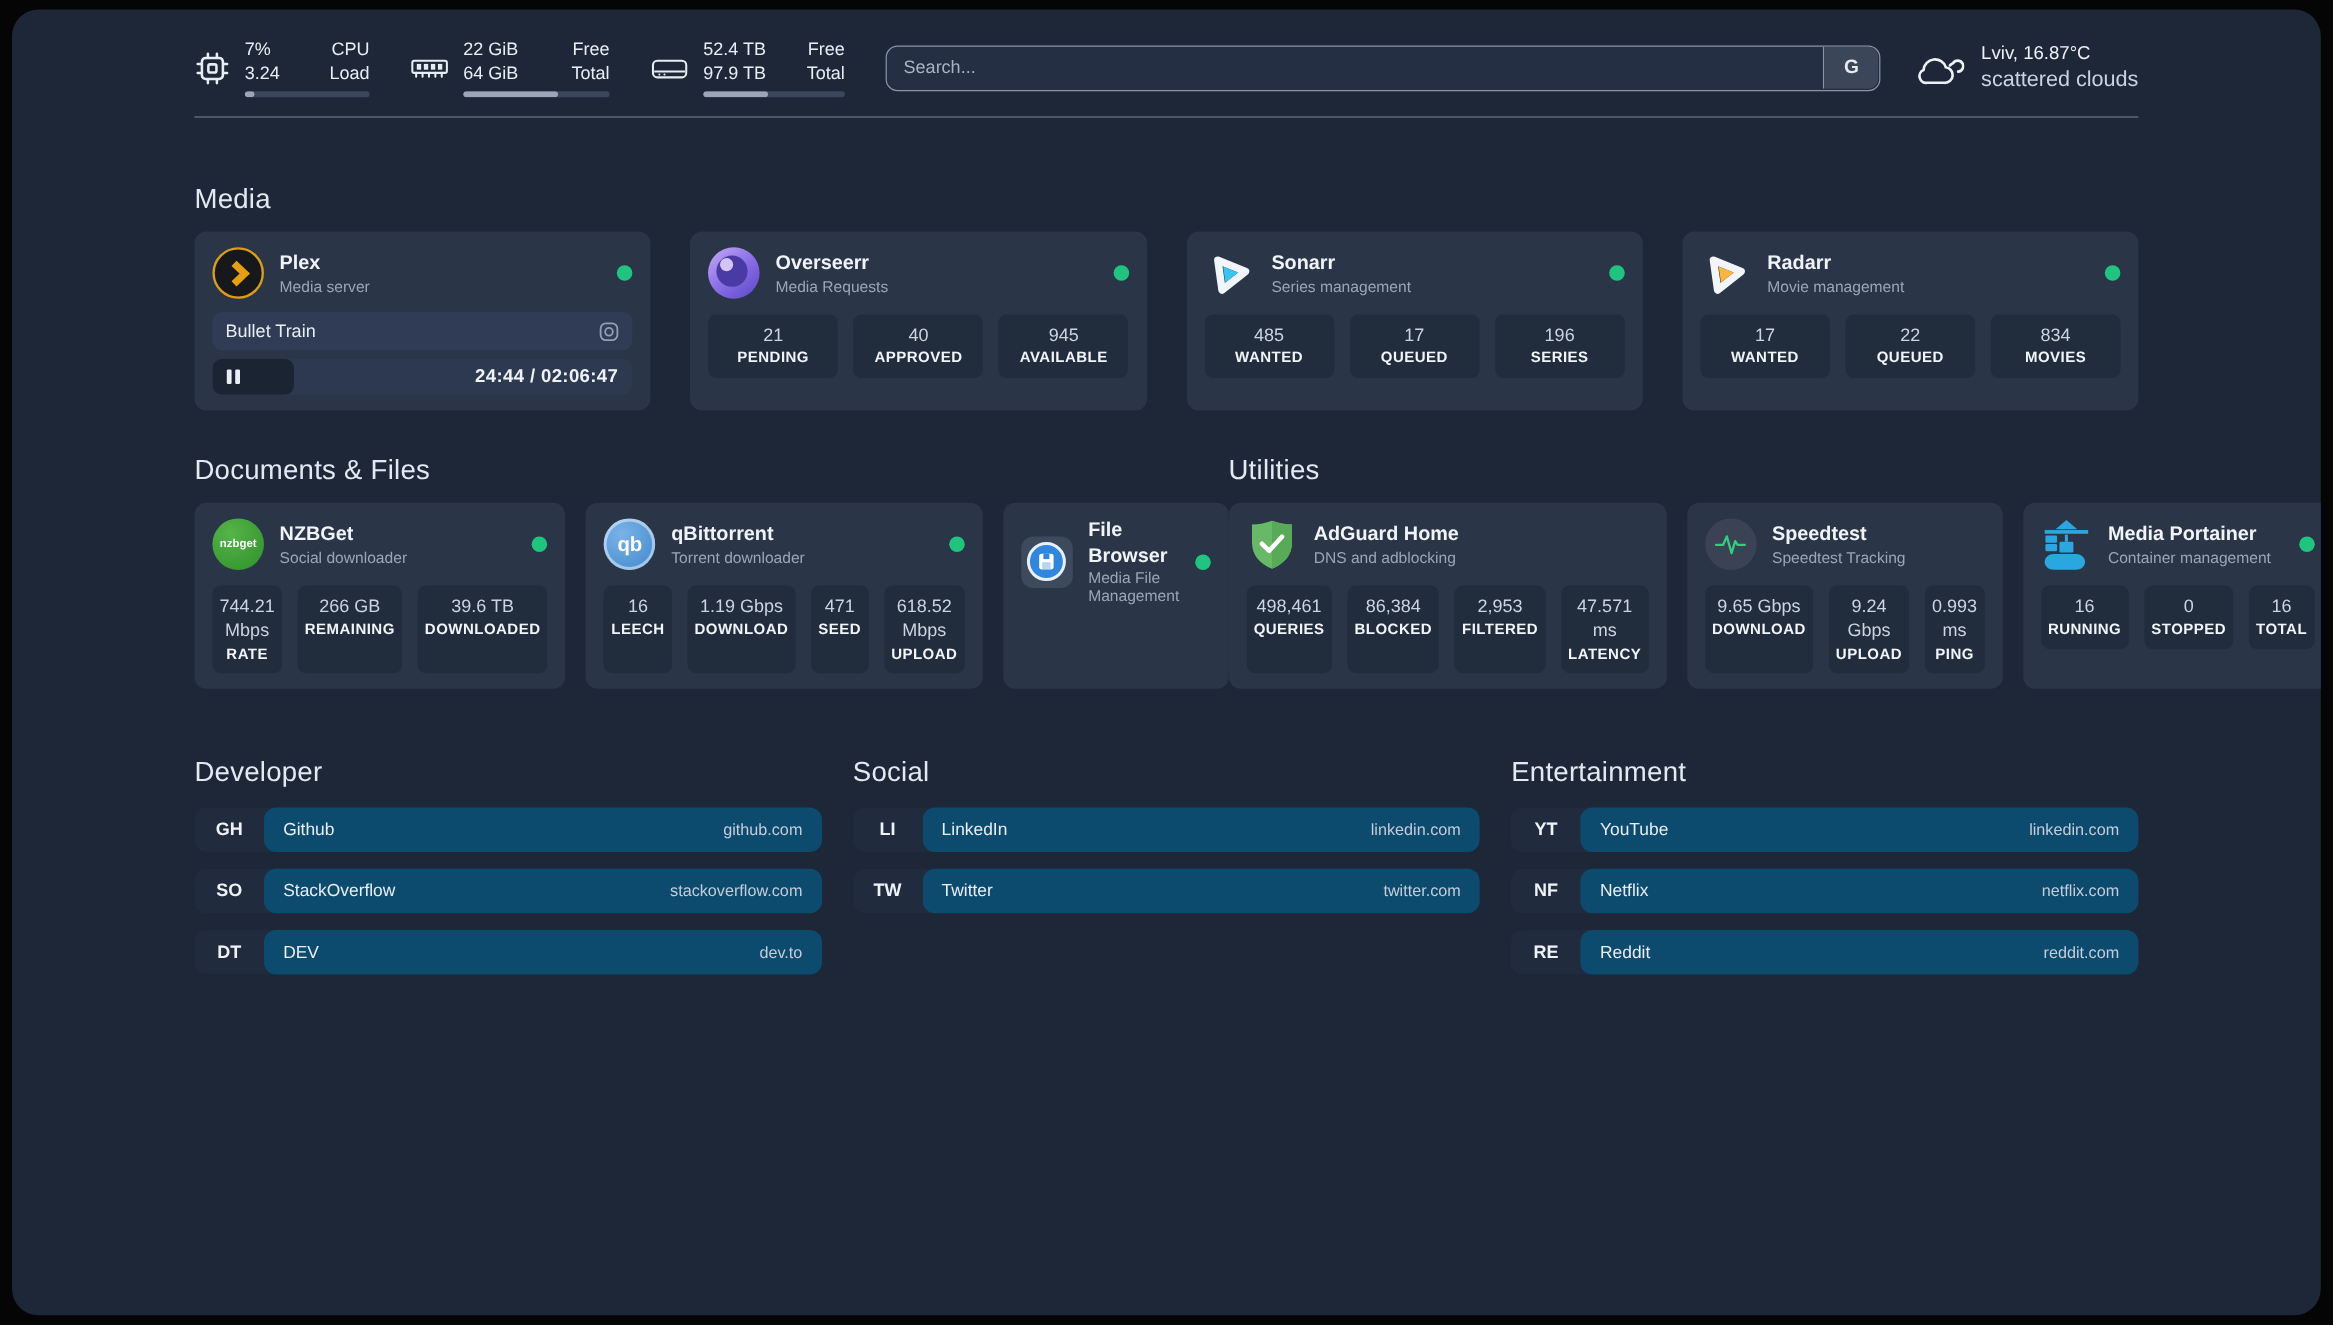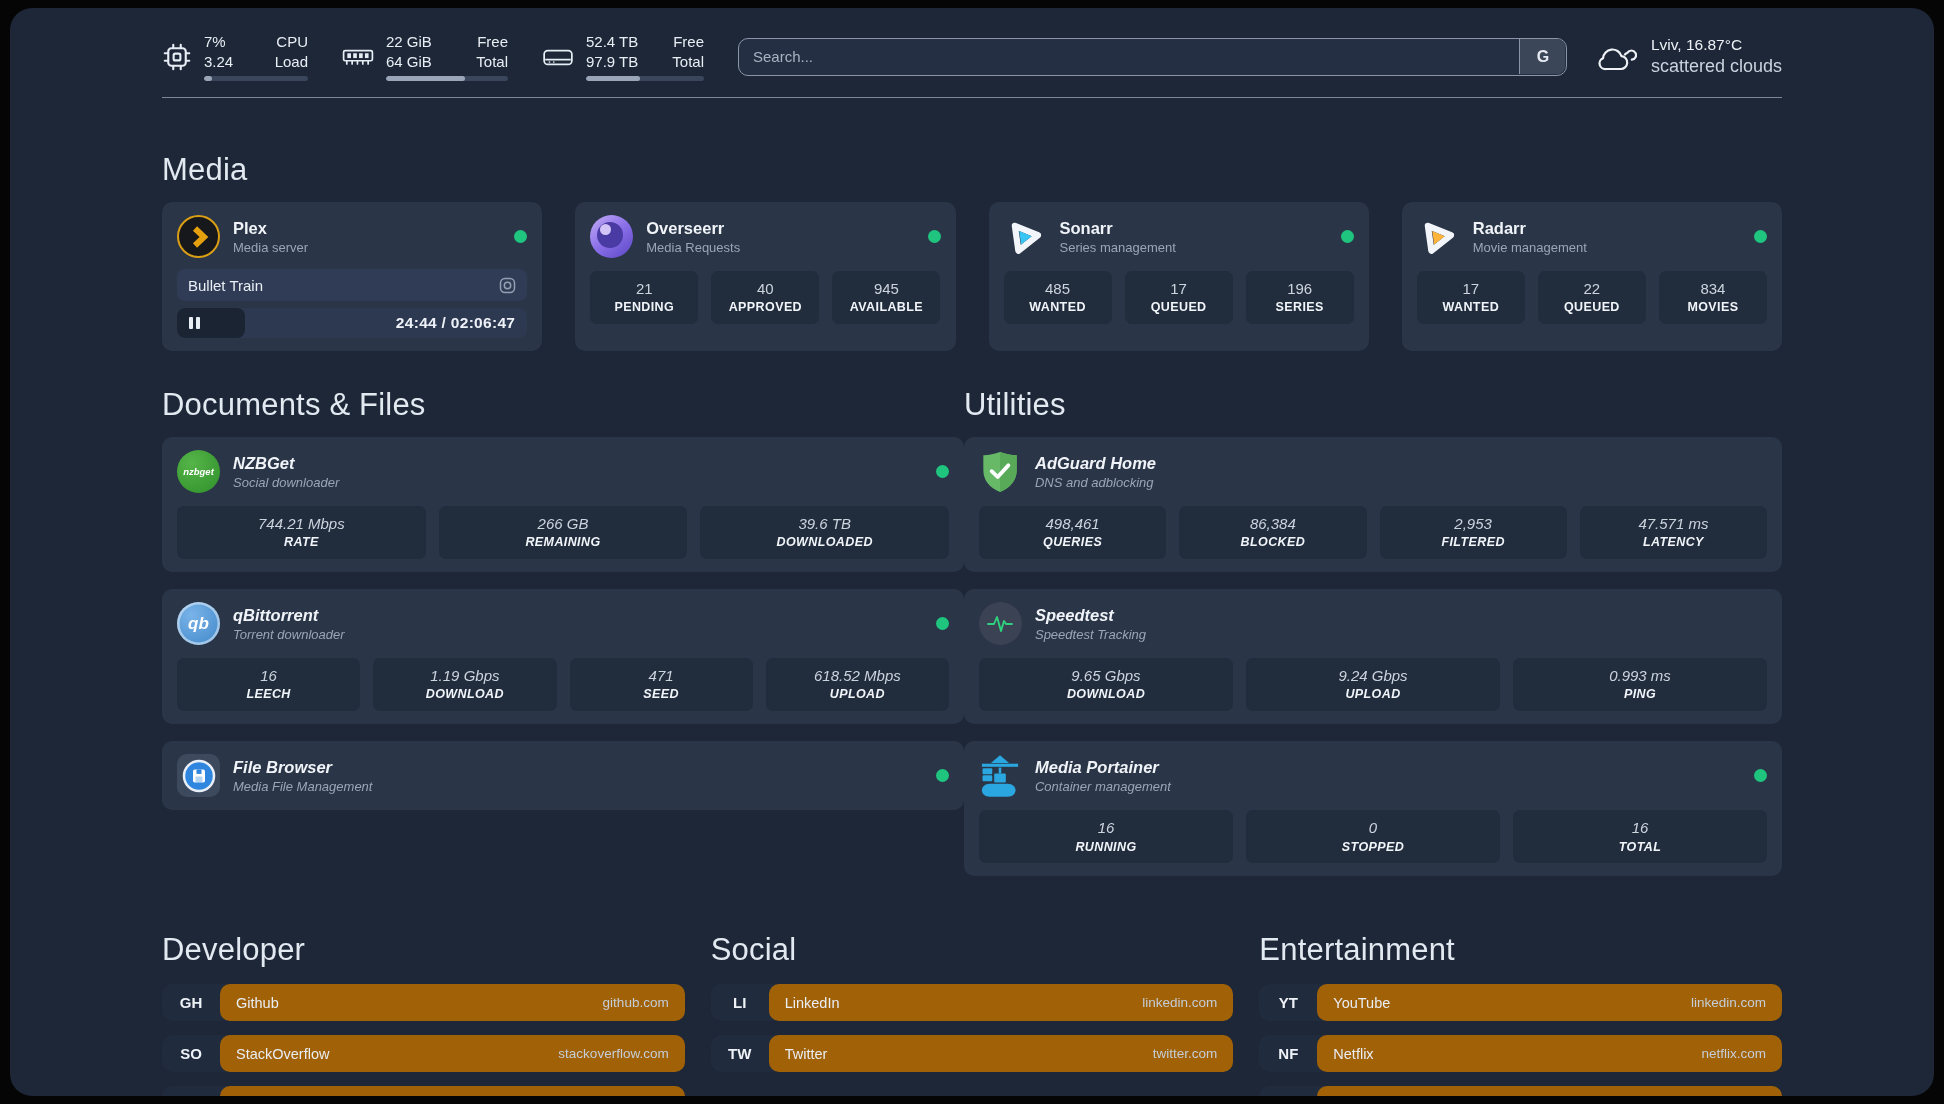--- a/index.html
+++ b/index.html
@@ -23,21 +23,21 @@
   .search-wrap input { width:100%; height:100%; background:#242f43; border:1.5px solid #8a95a7; border-radius:10px; color:#e8edf4; font-size:15px; padding:0 60px 0 14px; outline:none; font-family:inherit; }
   .search-wrap input::placeholder { color:#a9b3c2; }
   .g-btn { position:absolute; right:1.5px; top:1.5px; bottom:1.5px; width:46px; background:#3b4659; border:none; border-left:1px solid #8a95a7; border-radius:0 8px 8px 0; color:#e6ebf2; font-size:16px; font-weight:600; cursor:pointer; font-family:inherit; }
   .weather { display:flex; align-items:center; gap:14px; color:#edf1f6; }
   .weather .w1 { font-size:15.5px; font-weight:500; }
   .weather .w2 { font-size:18px; color:#c9d2de; margin-top:2px; }
 
   .divider { margin-top:16px; border:none; border-top:1.5px solid rgba(205,215,230,0.55); }
 
   
-  h2.section-h { font-size:31px; font-weight:500; color:#e3e9f1; letter-spacing:.2px; }
+  h2.section-h { font-size:23px; font-weight:500; color:#e3e9f1; letter-spacing:.2px; }
   .media-h { margin:54px 0 14px; }
 
   
   .grid4 { display:grid; grid-template-columns:repeat(4,1fr); gap:33px; align-items:stretch; }
   .card { background:#2a3547; border-radius:10px; padding:13px 15px; cursor:pointer; }
   .card-head { display:flex; align-items:center; gap:13px; }
   .titles .t { font-size:16.5px; font-weight:600; color:#f0f4f8; line-height:1.25; }
   .titles .s { font-size:13px; color:#9aa6b8; margin-top:1px; }
   .dot { width:13px; height:13px; border-radius:50%; background:#1fc47f; margin-left:auto; align-self:center; flex:none; }
 
@@ -65,29 +65,29 @@
   .np-title .np-ic { margin-left:auto; display:flex; }
   .np-progress { margin-top:7px; height:30px; background:#2d3950; border-radius:8px; position:relative; display:flex; align-items:center; padding:0 12px; overflow:hidden; }
   .np-fill { position:absolute; left:0; top:0; bottom:0; background:#1a2433; border-radius:8px; }
   .pause-btn { position:relative; z-index:1; background:none; border:none; display:flex; gap:3.5px; cursor:pointer; padding:0; }
   .pause-btn i { width:3.5px; height:12px; background:#e9eef5; border-radius:1px; display:block; }
   .np-time { position:relative; z-index:1; margin-left:auto; font-size:15.5px; font-weight:600; color:#eef2f8; letter-spacing:.3px; }
 
   
   .midgrid { display:grid; grid-template-columns:1fr 1.02fr; margin-top:36px; align-items:start; }
   .col-h { margin-bottom:14px; }
-  .cardstack { display:flex; flex-direction:column; gap:17px;font-style:italic; }
+  .cardstack { display:flex; gap:17px; }
 
   
   .bookgrid { display:grid; grid-template-columns:1fr 1fr 1fr; gap:26px; margin-top:56px; align-items:start; }
   .book-h { margin-bottom:16px; }
   .links { display:flex; flex-direction:column; gap:14px; }
   .link-row { display:flex; background:#202b3d; border-radius:10px; cursor:pointer; height:37px; }
   .link-abbr { width:58px; display:flex; align-items:center; justify-content:center; font-size:15px; font-weight:700; color:#eef2f7; flex:none; }
-  .link-main { flex:1; background:#a16207; border-radius:10px; display:flex; align-items:center; justify-content:space-between; padding:1px 16px;gap:34px; }
+  .link-main { flex:1; background:#0c4a6e; border-radius:10px; display:flex; align-items:center; justify-content:space-between; padding:1px 16px;gap:34px; }
   .link-name { font-size:14.5px; color:#e9edf4; }
   .link-url { font-size:13.5px; color:#c4cdd9; }
 
   svg { display:block; }
 </style>
 </head>
 <body>
 
 <div class="frame">
 <div class="content">

